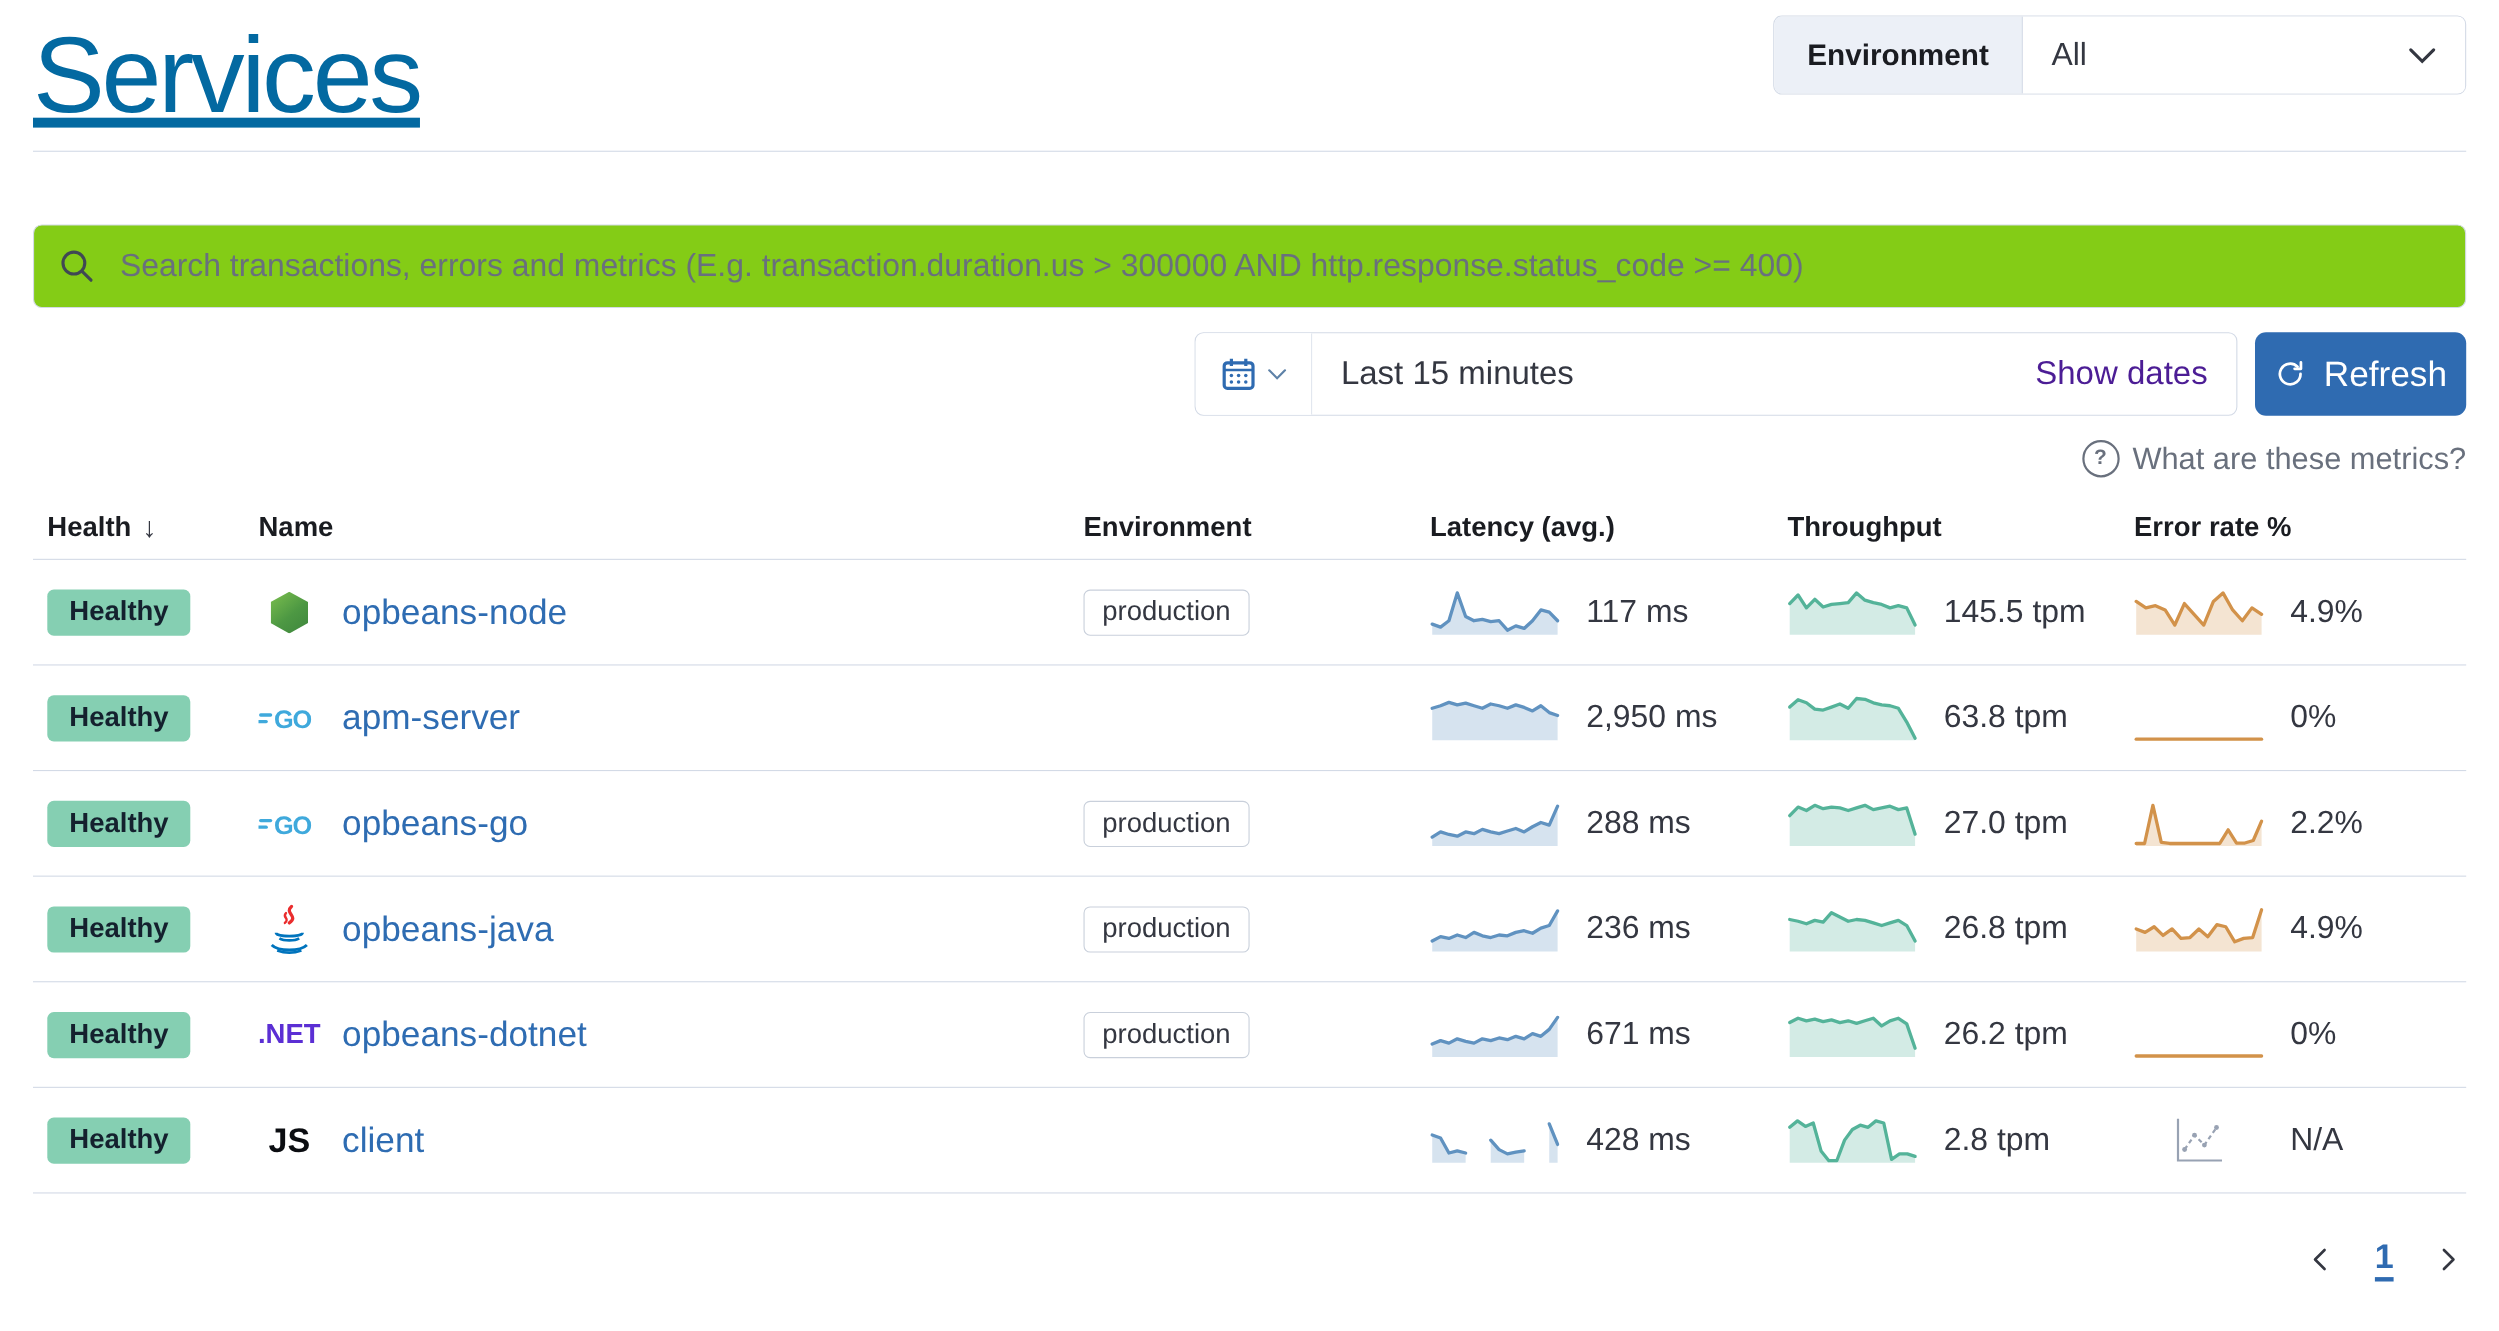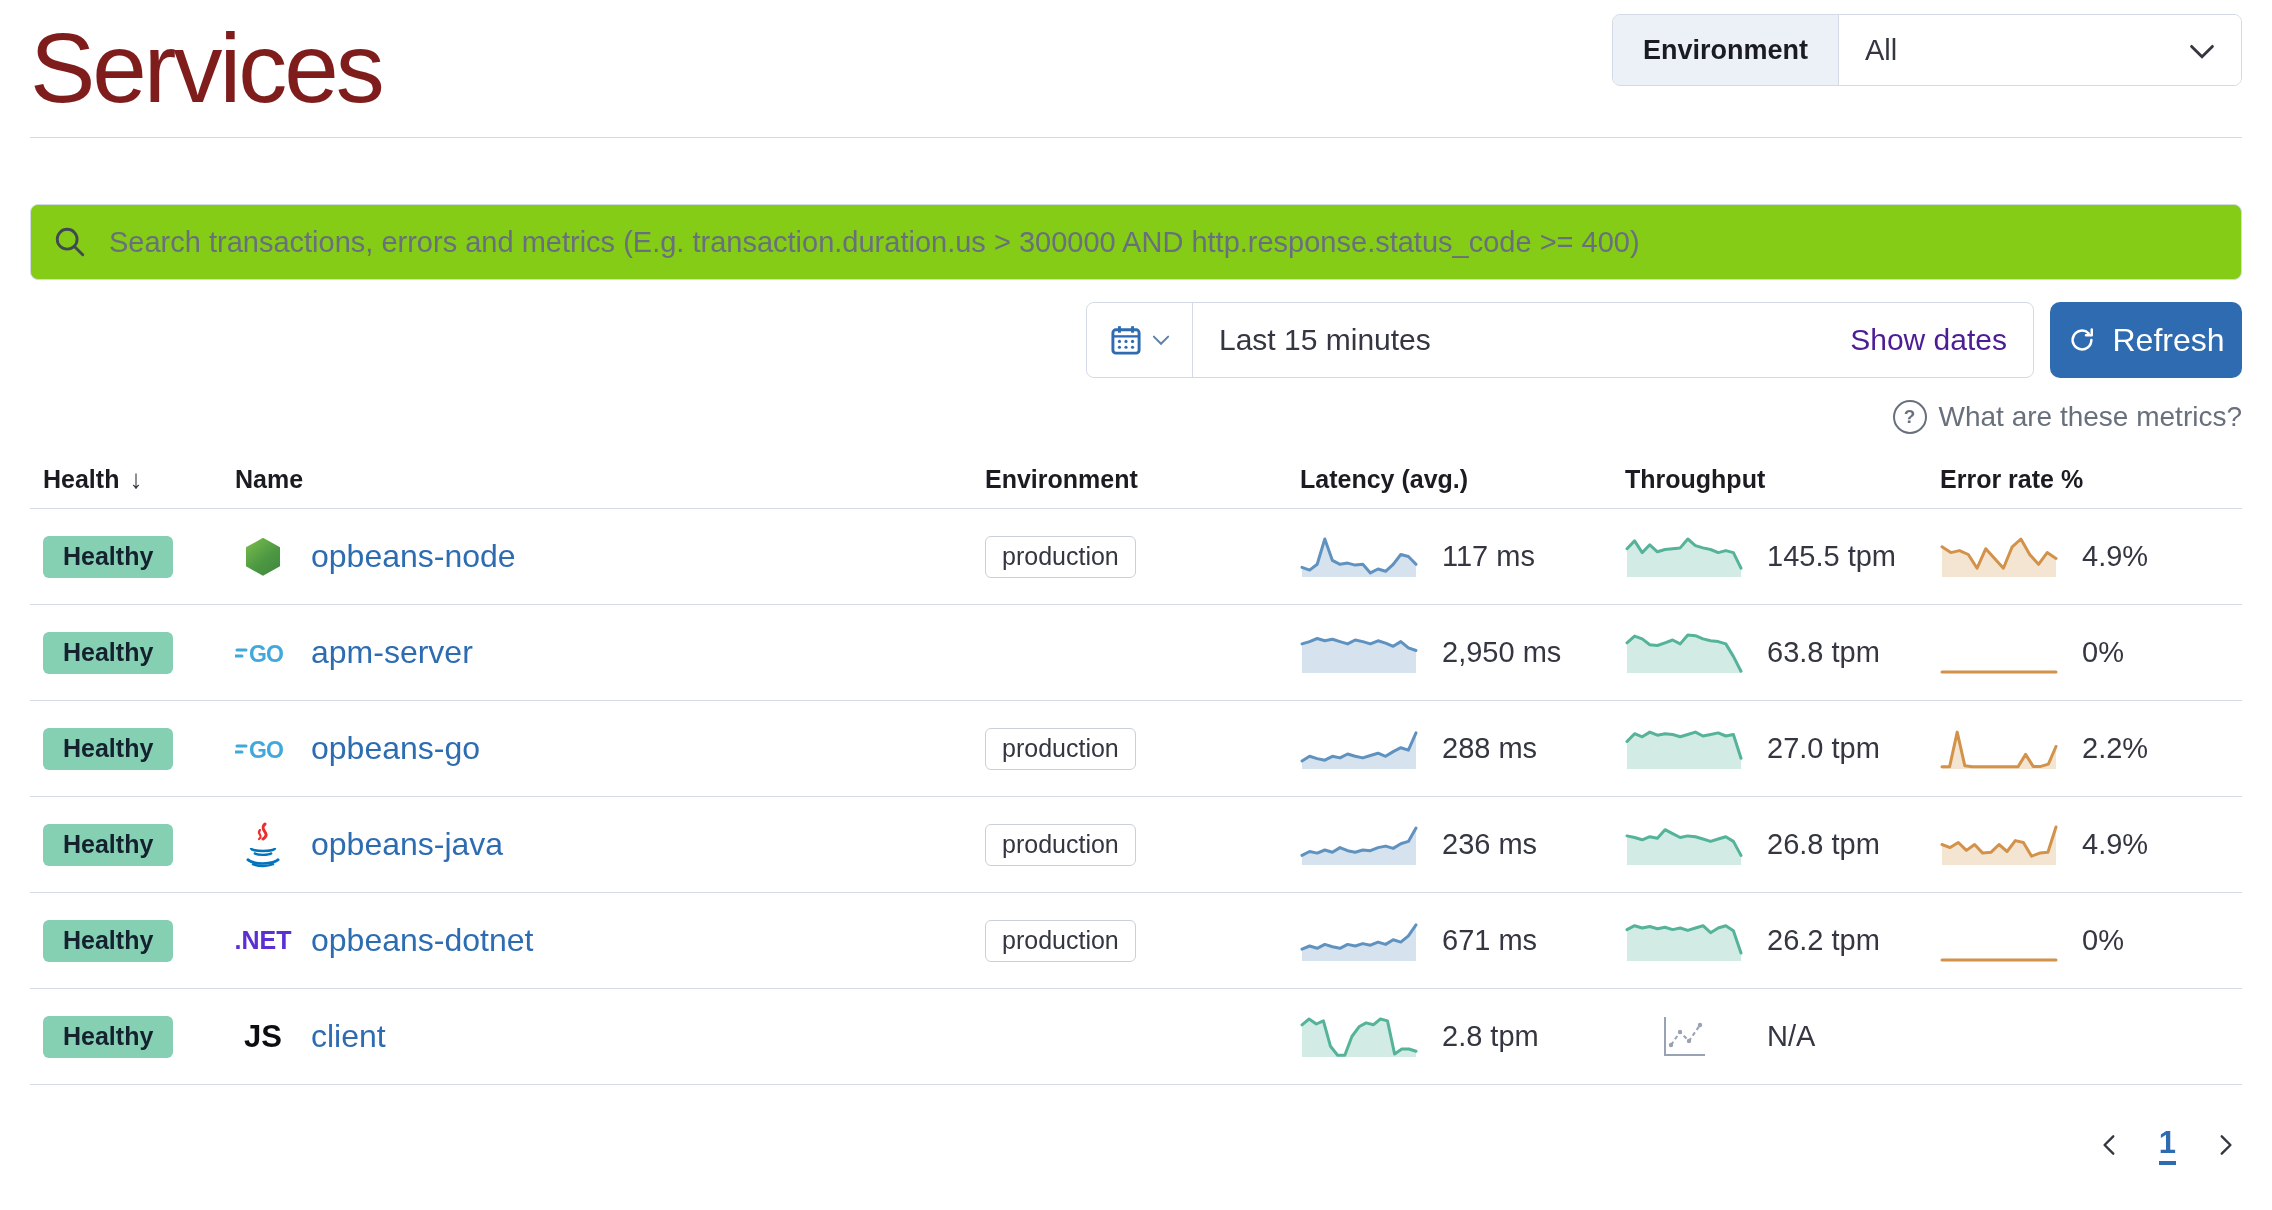--- a/index.html
+++ b/index.html
@@ -5,21 +5,21 @@
   html,body { margin:0; padding:0; background:#fff; }
   body {
     width:2272px; height:1210px; overflow:hidden;
     font-family:"Liberation Sans", sans-serif;
     color:#343741;
   }
   .page { padding:0 30px; }
 
   
   .top-bar { display:flex; justify-content:space-between; align-items:flex-start; padding-top:4px; }
-  .page-title { font-size:98px; font-weight:400; letter-spacing:-3px; color:#7f1d1d; margin:0; line-height:1.32; }
+  .page-title { font-size:98px; font-weight:400; letter-spacing:-3px; color:#0369a1; margin:0; line-height:1.32;text-decoration:underline; }
   .env-filter { display:flex; margin-top:10px; border:1px solid #D3DAE6; border-radius:8px; overflow:hidden; height:70px; }
   .env-label { background:#ECF0F7; padding:0 30px; display:flex; align-items:center;
                font-weight:700; font-size:27px; color:#1a1c21; border-right:1px solid #D3DAE6; }
   .env-value { background:#fff; width:350px; padding:0 26px; display:flex; align-items:center;
                justify-content:space-between; font-size:29px; color:#343741; cursor:pointer; }
   .top-divider { border:none; border-top:1px solid #D3DAE6; margin:4px 0 0 0; }
 
   
   .search-bar { margin-top:66px; height:74px; display:flex; align-items:center; gap:20px; padding:0 22px;
                 background:#84cc16; border:1px solid #D3DAE6; border-radius:8px; }
@@ -391,20 +391,33 @@
           <div class="name-cell">
             <span class="agent-icon">
               <span class="txt-icon js-txt">JS</span>
             </span>
             <a class="svc-link">client</a>
           </div>
           <div></div>
           <div class="metric">
             <span style="display: flex;">
               <svg class="spark" viewBox="0 0 118 46" xmlns="http://www.w3.org/2000/svg">
+                <path d="M2.0 17.8L9.6 20.5L17.2 34.2L24.8 32.3L32.4 34.2L32.4 43L2.0 43Z" fill="rgba(96,146,192,0.26)" stroke="none"></path>
+                <path d="M2.0 17.8L9.6 20.5L17.2 34.2L24.8 32.3L32.4 34.2" fill="none" stroke="#6092C0" stroke-width="3" stroke-linejoin="round" stroke-linecap="round"></path>
+                <path d="M55.2 22.5L62.8 31.1L70.4 35.0L78.0 33.4L85.6 32.3L85.6 43L55.2 43Z" fill="rgba(96,146,192,0.26)" stroke="none"></path>
+                <path d="M55.2 22.5L62.8 31.1L70.4 35.0L78.0 33.4L85.6 32.3" fill="none" stroke="#6092C0" stroke-width="3" stroke-linejoin="round" stroke-linecap="round"></path>
+                <path d="M108.4 7.7L116.0 26.4L116.0 43L108.4 43Z" fill="rgba(96,146,192,0.26)" stroke="none"></path>
+                <path d="M108.4 7.7L116.0 26.4" fill="none" stroke="#6092C0" stroke-width="3" stroke-linejoin="round" stroke-linecap="round"></path>
+              </svg>
+            </span>
+            <span class="mval">428 ms</span>
+          </div>
+          <div class="metric">
+            <span style="display: flex;">
+              <svg class="spark" viewBox="0 0 118 46" xmlns="http://www.w3.org/2000/svg">
                 <path d="M2.0 10.8L9.1 5.0L16.3 10.0L23.4 6.9L30.5 32.3L37.6 41.2L44.8 41.2L51.9 22.5L59.0 12.8L66.1 8.9L73.3 10.8L80.4 5.0L87.5 6.9L94.6 40.0L101.8 35.0L108.9 35.0L116.0 37.3L116.0 43L2.0 43Z" fill="rgba(84,179,153,0.26)" stroke="none"></path>
                 <path d="M2.0 10.8L9.1 5.0L16.3 10.0L23.4 6.9L30.5 32.3L37.6 41.2L44.8 41.2L51.9 22.5L59.0 12.8L66.1 8.9L73.3 10.8L80.4 5.0L87.5 6.9L94.6 40.0L101.8 35.0L108.9 35.0L116.0 37.3" fill="none" stroke="#54B399" stroke-width="3" stroke-linejoin="round" stroke-linecap="round"></path>
               </svg>
             </span>
             <span class="mval">2.8 tpm</span>
           </div>
           <div class="metric">
             <span style="display: flex;">
               <svg class="spark" viewBox="0 0 118 46" xmlns="http://www.w3.org/2000/svg">
                 <g transform="translate(38,3)">

